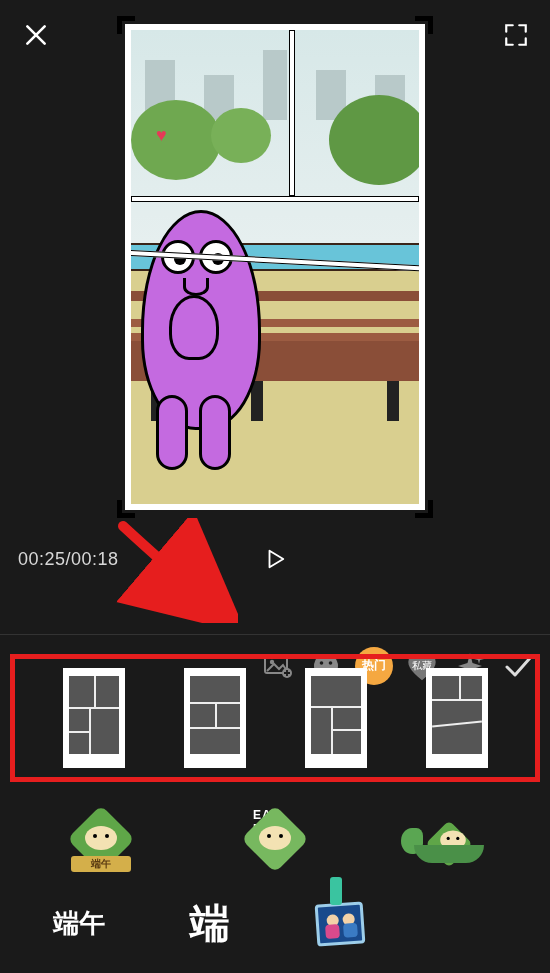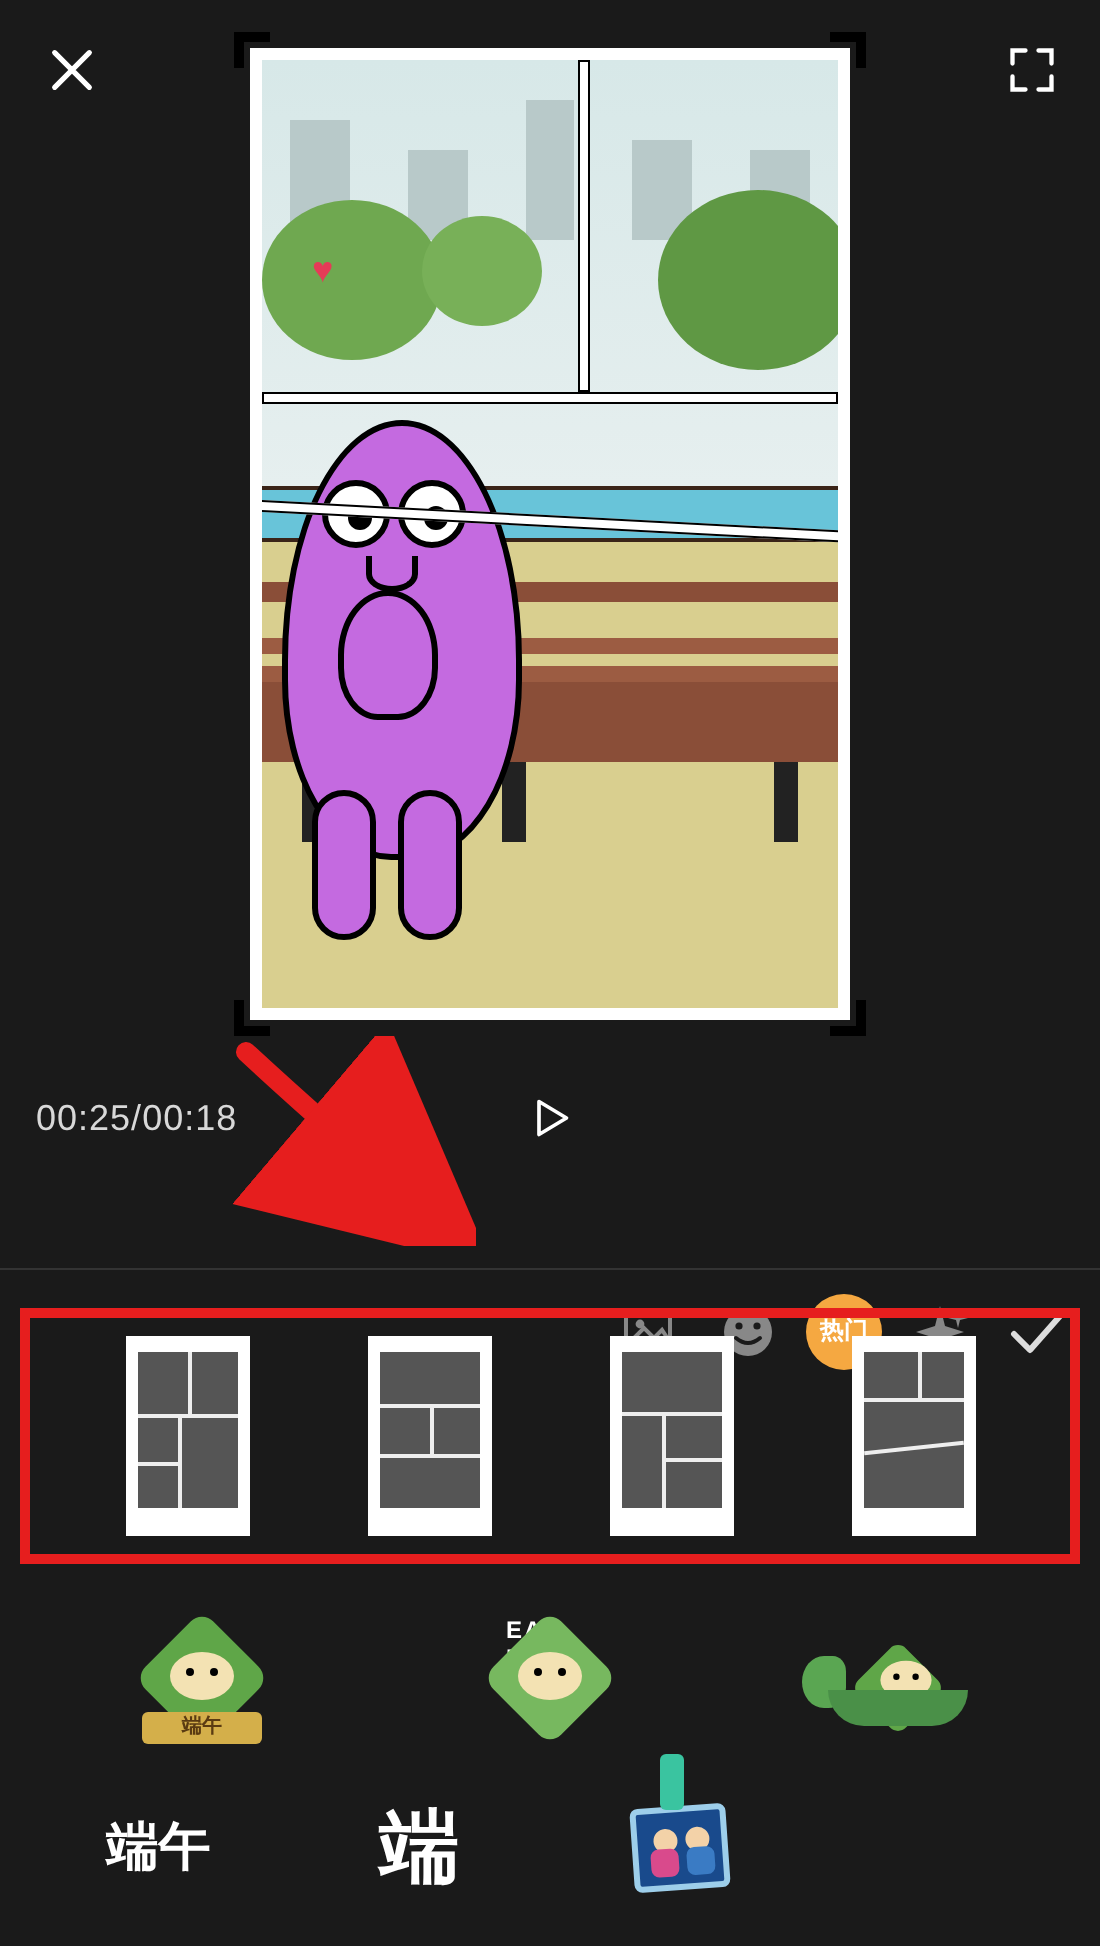--- a/index.html
+++ b/index.html
@@ -290,20 +290,28 @@
         <circle cx="16" cy="16" r="12" fill="#888"></circle>
         <circle cx="11.5" cy="13" r="1.8" fill="#1a1a1a"></circle>
         <circle cx="20.5" cy="13" r="1.8" fill="#1a1a1a"></circle>
         <path d="M10 19 Q16 24 22 19" stroke="#1a1a1a" stroke-width="2" fill="none" stroke-linecap="round"></path>
       </svg>
   </div>
   <div class="cat-btn">
     <div class="cat-badge">热门</div>
   </div>
   <div class="cat-btn">
+    <div class="heart-badge">
+      <svg viewBox="0 0 32 32">
+          <path d="M16 28 C6 20 2 14 6 8 C9 4 14 6 16 10 C18 6 23 4 26 8 C30 14 26 20 16 28 Z" fill="#777"></path>
+        </svg>
+      <span class="heart-label">私藏</span>
+    </div>
+  </div>
+  <div class="cat-btn">
     <svg viewBox="0 0 32 32">
         <path d="M16 3 L18.5 13 L28 16 L18.5 19 L16 29 L13.5 19 L4 16 L13.5 13 Z" fill="#888"></path>
         <path d="M25 4 L26 8 L30 9 L26 10 L25 14 L24 10 L20 9 L24 8 Z" fill="#888"></path>
       </svg>
   </div>
   <div class="cat-btn">
     <svg viewBox="0 0 32 32">
         <path d="M5 17 L13 25 L28 8" stroke="#ddd" stroke-width="3" fill="none" stroke-linecap="round" stroke-linejoin="round"></path>
       </svg>
   </div>

